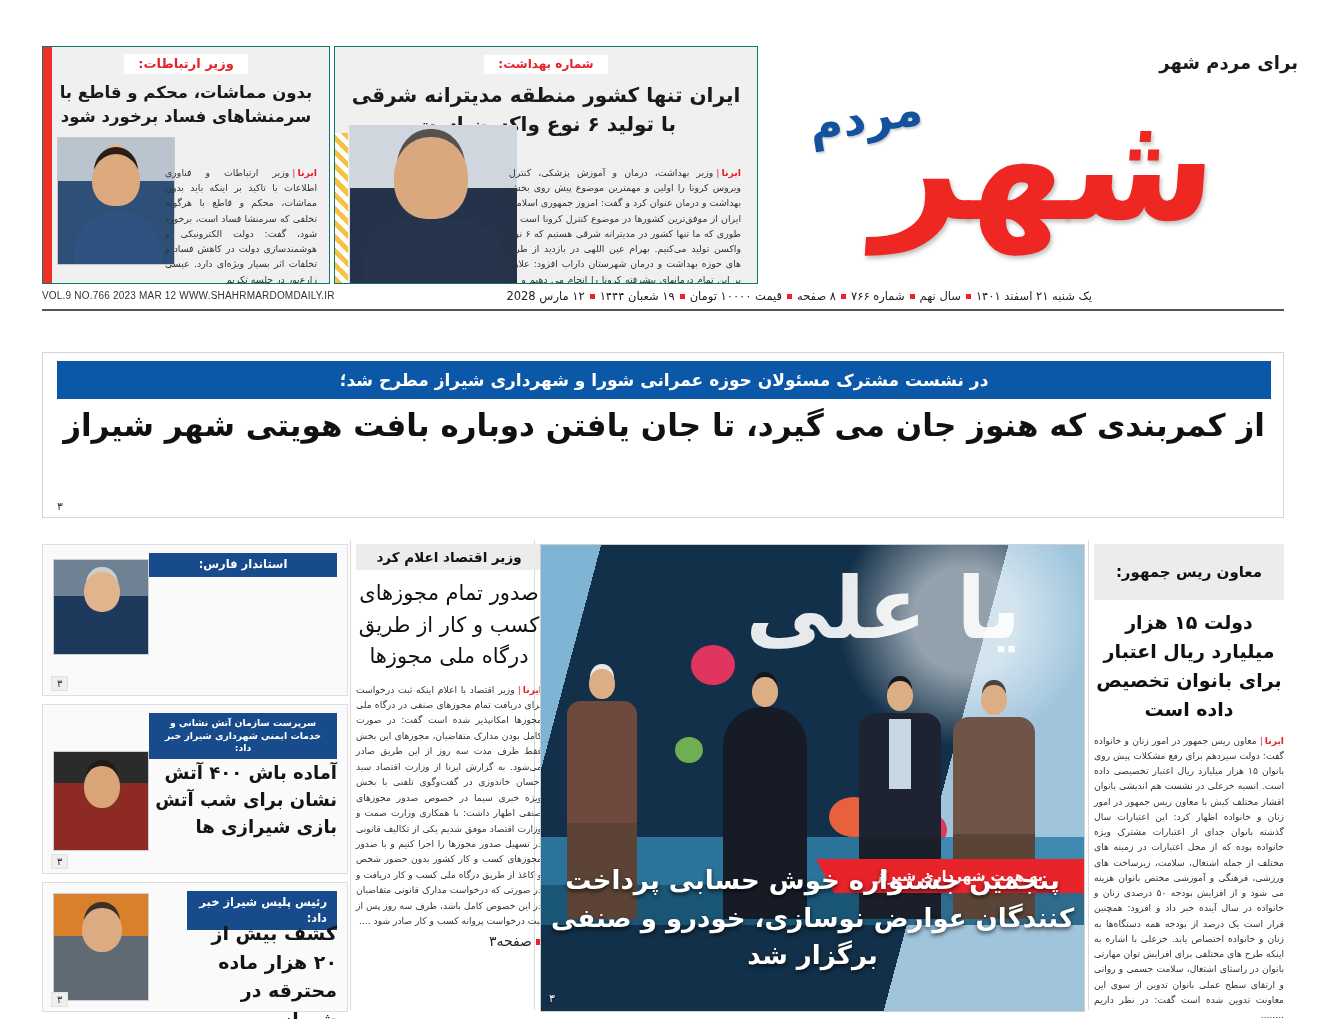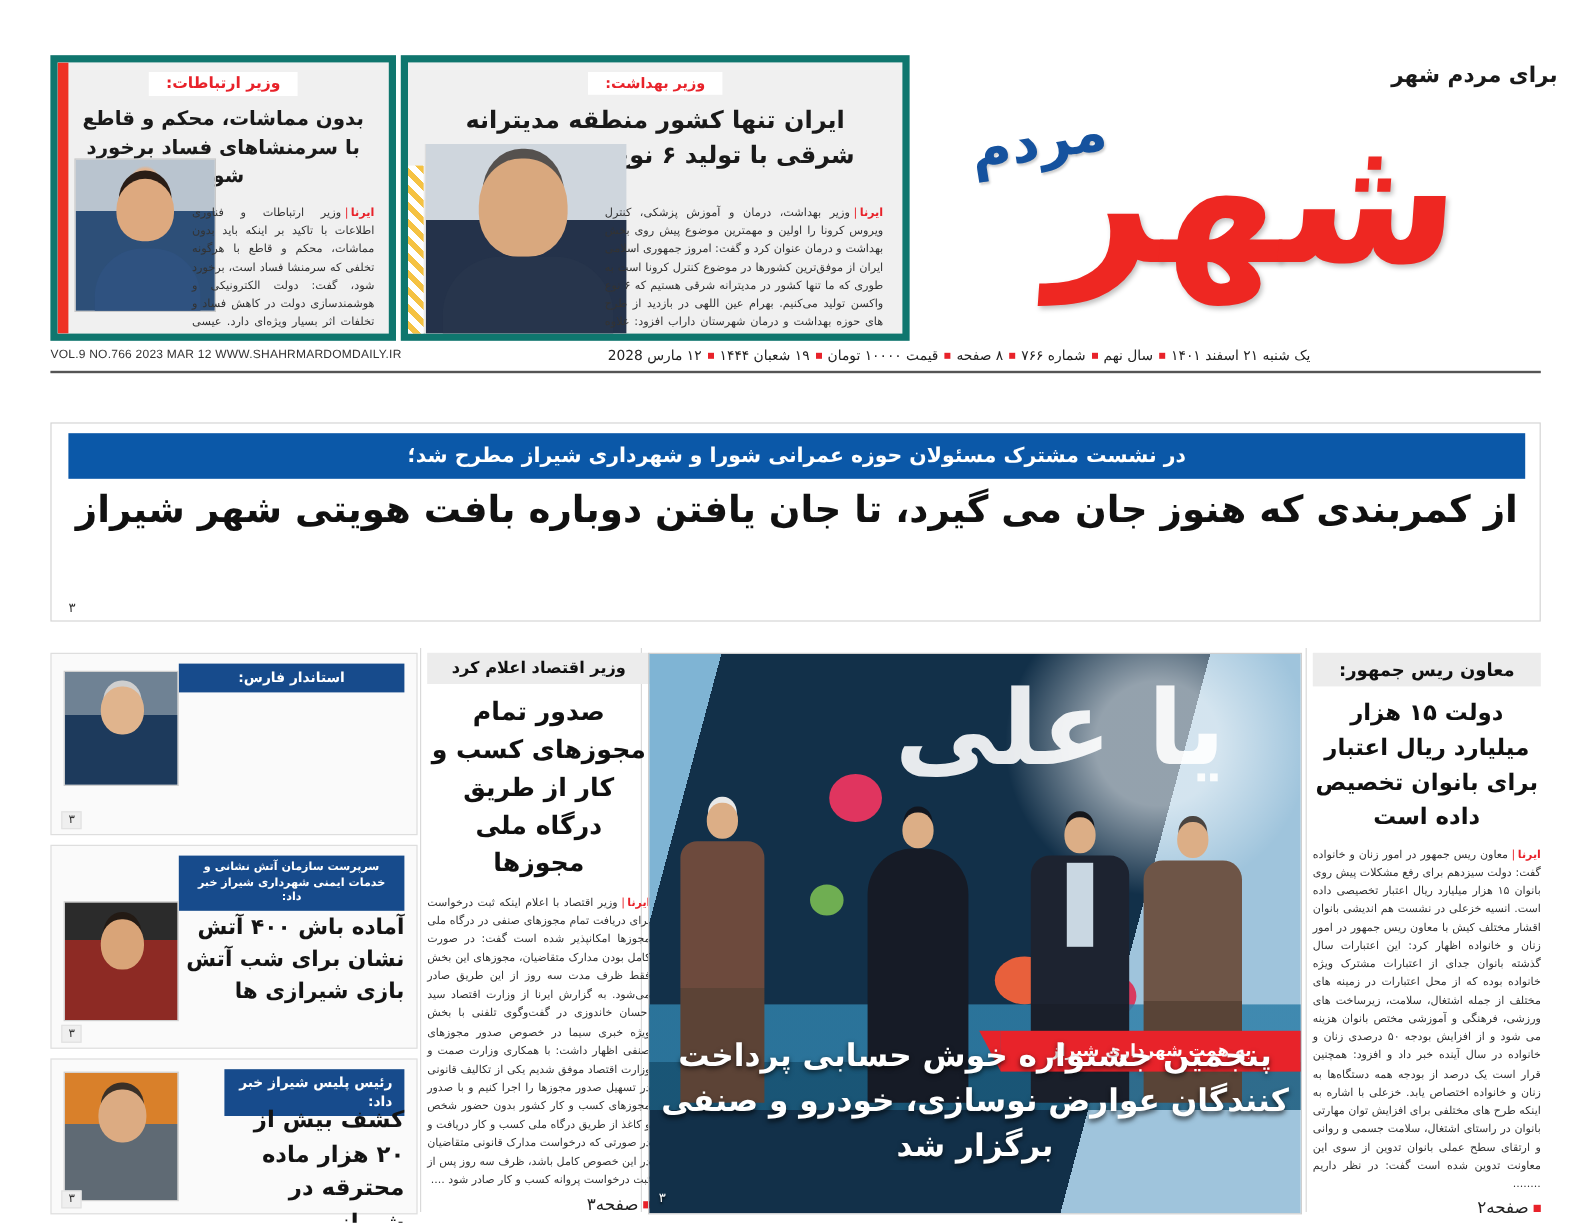--- a/index.html
+++ b/index.html
@@ -9,21 +9,21 @@
     background: #ffffff;
     font-family: "DejaVu Sans", "Liberation Sans", sans-serif;
     overflow: hidden;
   }
   .page { position: relative; width: 1324px; height: 1019px; background:#fff; }
 
   
   .top { position:absolute; left:0; top:0; width:1324px; height:288px; }
 
   .tbox {
-    position:absolute; background:#f0f0f0; border:6px solid #0f766e;
+    position:absolute; background:#f0f0f0; border:1px solid #0f766e;
     overflow:hidden;
   }
   .tbox.left  { left:42px;  top:46px; width:288px; height:238px; }
   .tbox.mid   { left:334px; top:46px; width:424px; height:238px; }
   .redbar  { position:absolute; left:0; top:0; width:9px; height:100%; background:#ee3124; }
   .stripes { position:absolute; left:0; top:86px; width:13px; height:150px;
              background: repeating-linear-gradient(45deg,#f5c242 0 5px,#ffffff 5px 10px); }
 
   .kicker-wrap { text-align:center; padding-top:6px; }
   .kicker-red {
@@ -177,21 +177,21 @@
     background:#efefef; padding:1px 5px; border:1px solid #e2e2e2;
   }
 
   
   .col2 { position:absolute; left:356px; top:12px; width:186px; height:468px; }
   .c2-kicker {
     background:#ececec; color:#111; font-weight:bold; font-size:13.5px;
     text-align:center; padding:5px 6px;
   }
   .c2-title {
-    margin-top:8px; font-size:21px; font-weight:bold; color:#111;
+    margin-top:8px; font-size:21px; font-weight:normal; color:#111;
     text-align:center; line-height:1.5;
   }
   .c2-body {
     margin-top:9px; font-size:9.2px; line-height:1.68; color:#333;
     text-align:justify;
   }
   .pagemark { margin-top:4px; font-size:14px; color:#222; }
   .pagemark .sq {
     display:inline-block; width:6px; height:6px; background:#e8222a;
     margin-left:4px; vertical-align:middle;
@@ -259,21 +259,21 @@
   }
   .cap-page {
     position:absolute; left:8px; bottom:6px; font-size:11px; color:#fff;
     text-shadow:0 1px 2px rgba(0,0,0,.8);
   }
 
   
   .col4 { position:absolute; right:40px; top:12px; width:190px; height:468px; }
   .c4-kicker {
     background:#ececec; color:#111; font-weight:bold; font-size:15px;
-    text-align:center; padding:5px 6px;
+    text-align:center; padding:19px 6px;
   }
   .c4-title {
     margin-top:8px; font-size:19px; font-weight:bold; color:#111;
     text-align:center; line-height:1.52;
   }
   .c4-body {
     margin-top:9px; font-size:9.2px; line-height:1.66; color:#333;
     text-align:justify;
   }
 </style>
@@ -293,21 +293,21 @@
       <div class="portrait"></div>
       <div class="txt">
         <div class="tbody"><span class="agency">ایرنا</span><span>وزیر ارتباطات و فناوری اطلاعات با تاکید بر اینکه باید بدون مماشات، محکم و قاطع با هرگونه تخلفی که سرمنشا فساد است، برخورد شود، گفت: دولت الکترونیکی و هوشمندسازی دولت در کاهش فساد و تخلفات اثر بسیار ویژه‌ای دارد. عیسی زارع‌پور در جلسه تکریم</span></div>
 
       </div>
     </div>
 
     <div class="tbox mid">
       <div class="stripes"></div>
       <div class="kicker-wrap">
-        <span class="kicker-red">وزیر بهداشت:</span>
+        <span class="kicker-red">شماره بهداشت:</span>
       </div>
       <div class="thead">ایران تنها کشور منطقه مدیترانه شرقی با تولید ۶ نوع واکسن است</div>
       <div class="portrait"></div>
       <div class="txt">
         <div class="tbody"><span class="agency">ایرنا</span><span>وزیر بهداشت، درمان و آموزش پزشکی، کنترل ویروس کرونا را اولین و مهمترین موضوع پیش روی بخش بهداشت و درمان عنوان کرد و گفت: امروز جمهوری اسلامی ایران از موفق‌ترین کشورها در موضوع کنترل کرونا است به طوری که ما تنها کشور در مدیترانه شرقی هستیم که ۶ نوع واکسن تولید می‌کنیم. بهرام عین اللهی در بازدید از طرح های حوزه بهداشت و درمان شهرستان داراب افزود: علاوه بر این تمام درمانهای پیشرفته کرونا را انجام می دهیم و در این راه ۳۰۰ شهید مدافع سلامت تقدیم شده است. وزیر بهداشت، درمان و آموزش پزشکی افزود: امسال ........</span></div>
 
       </div>
     </div>
 
     <div class="masthead">

